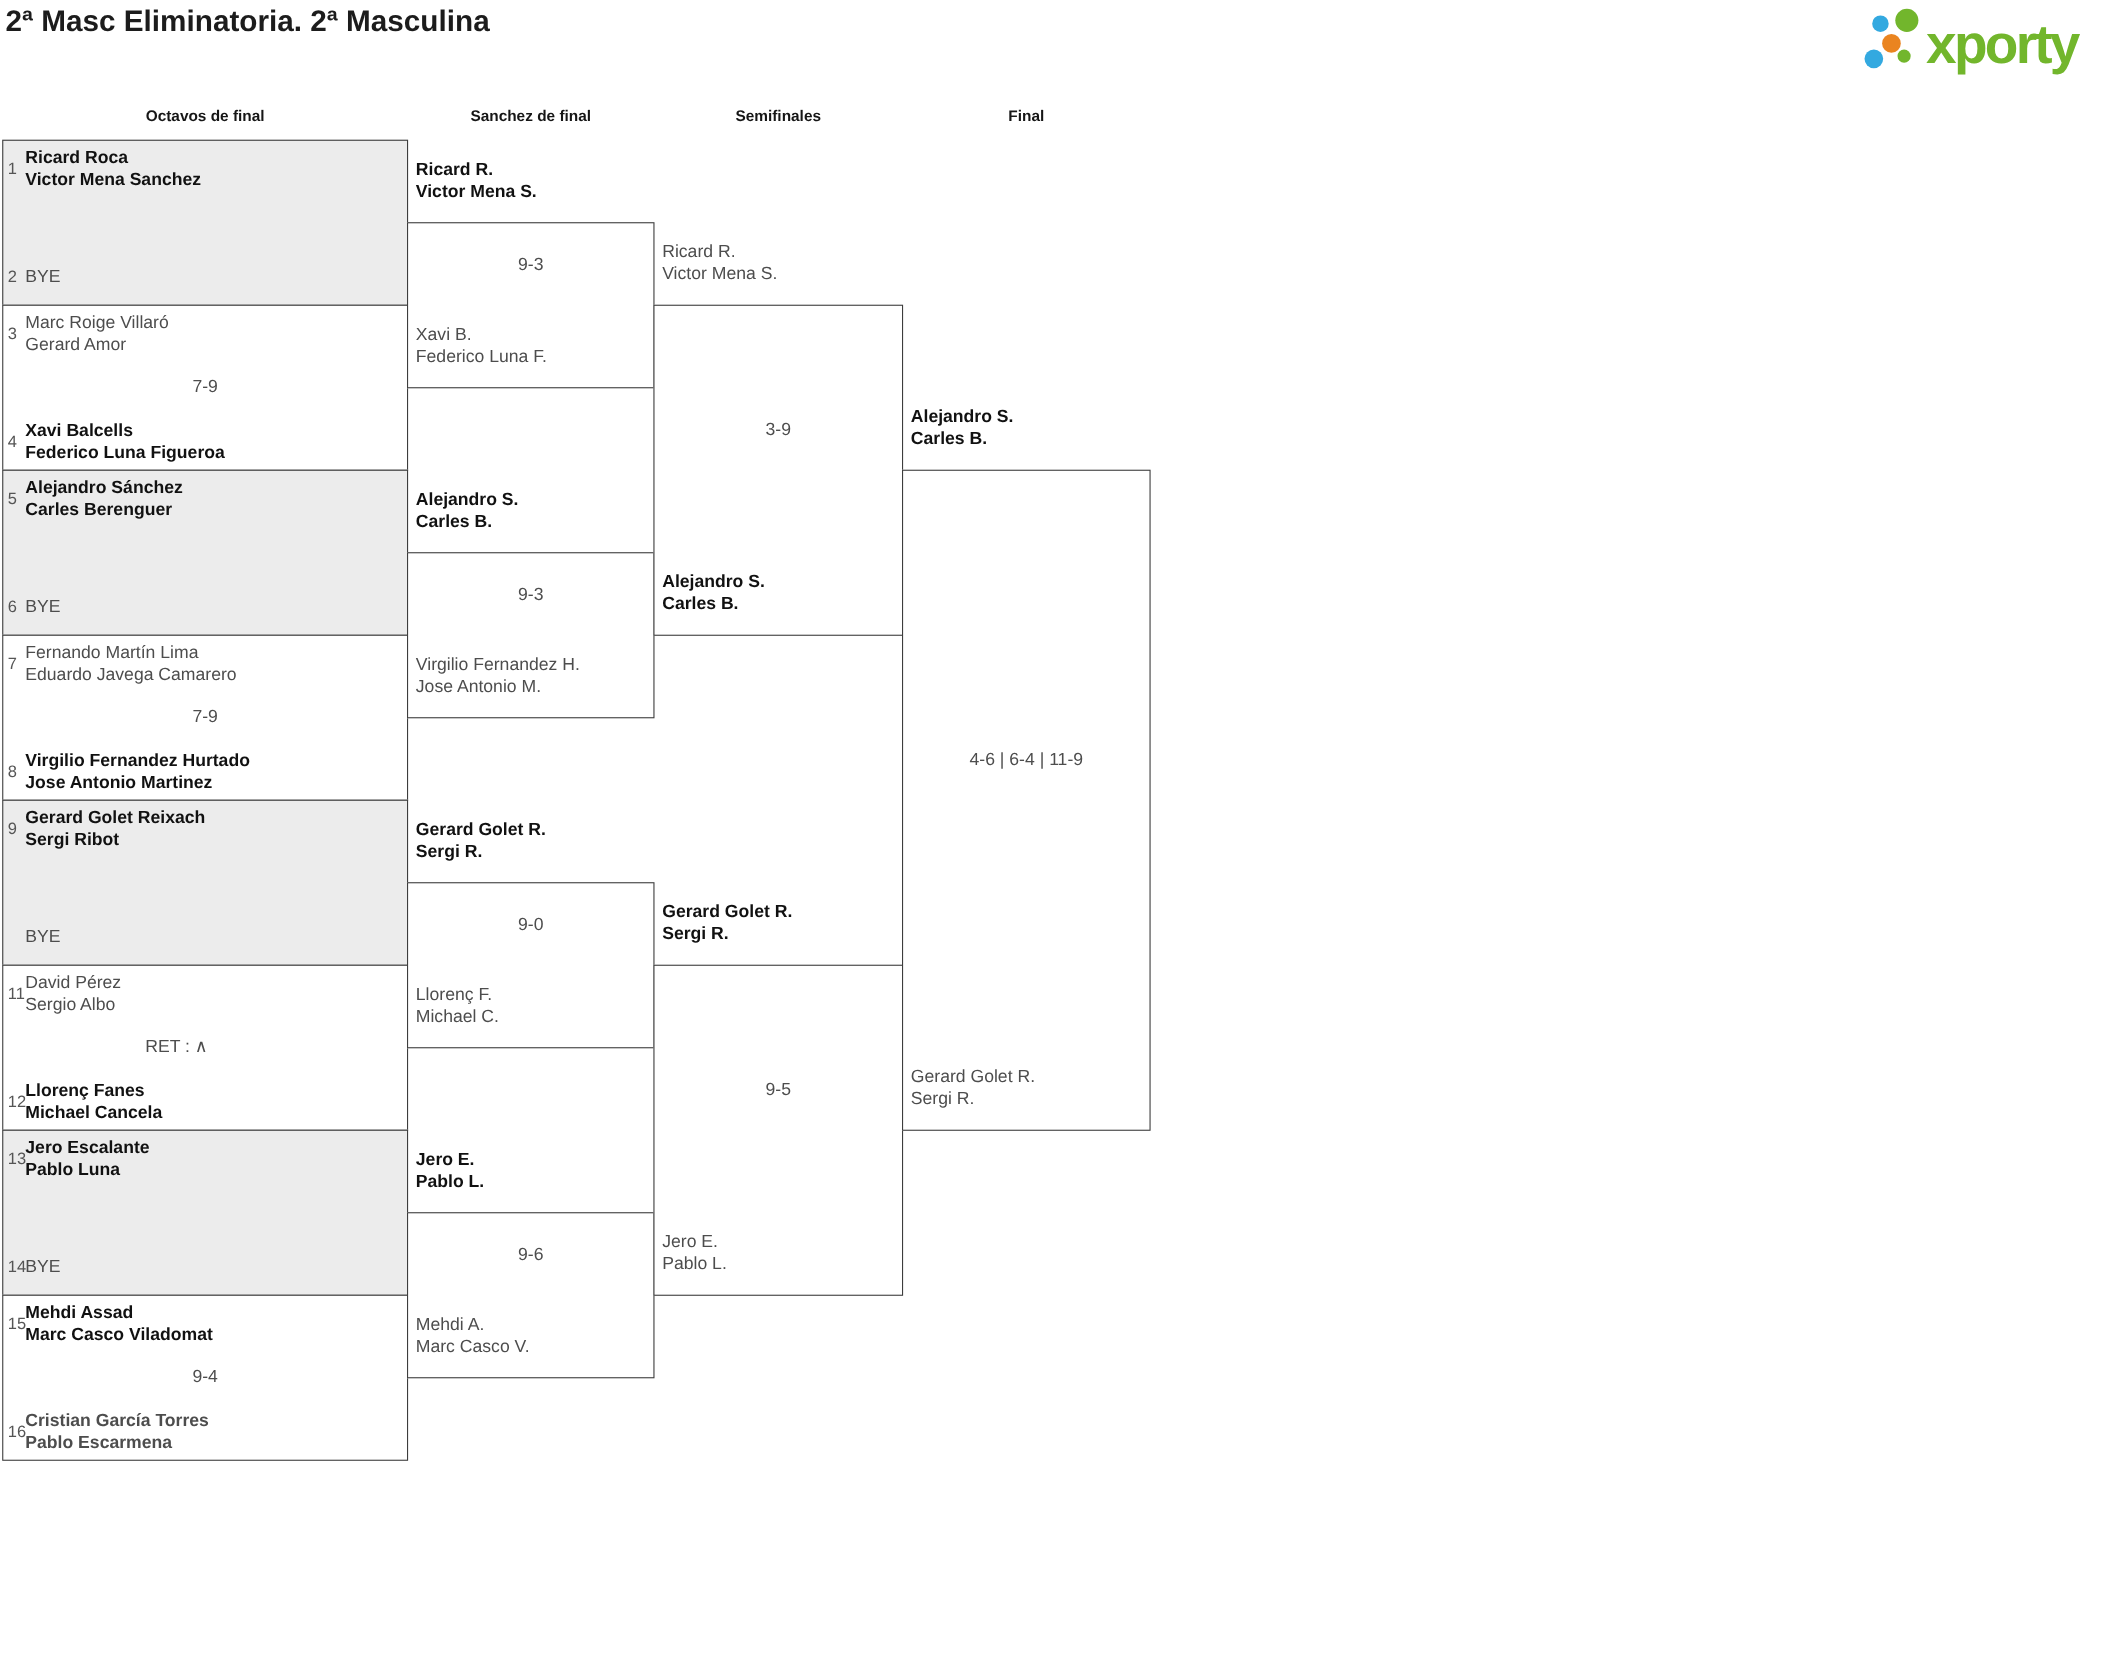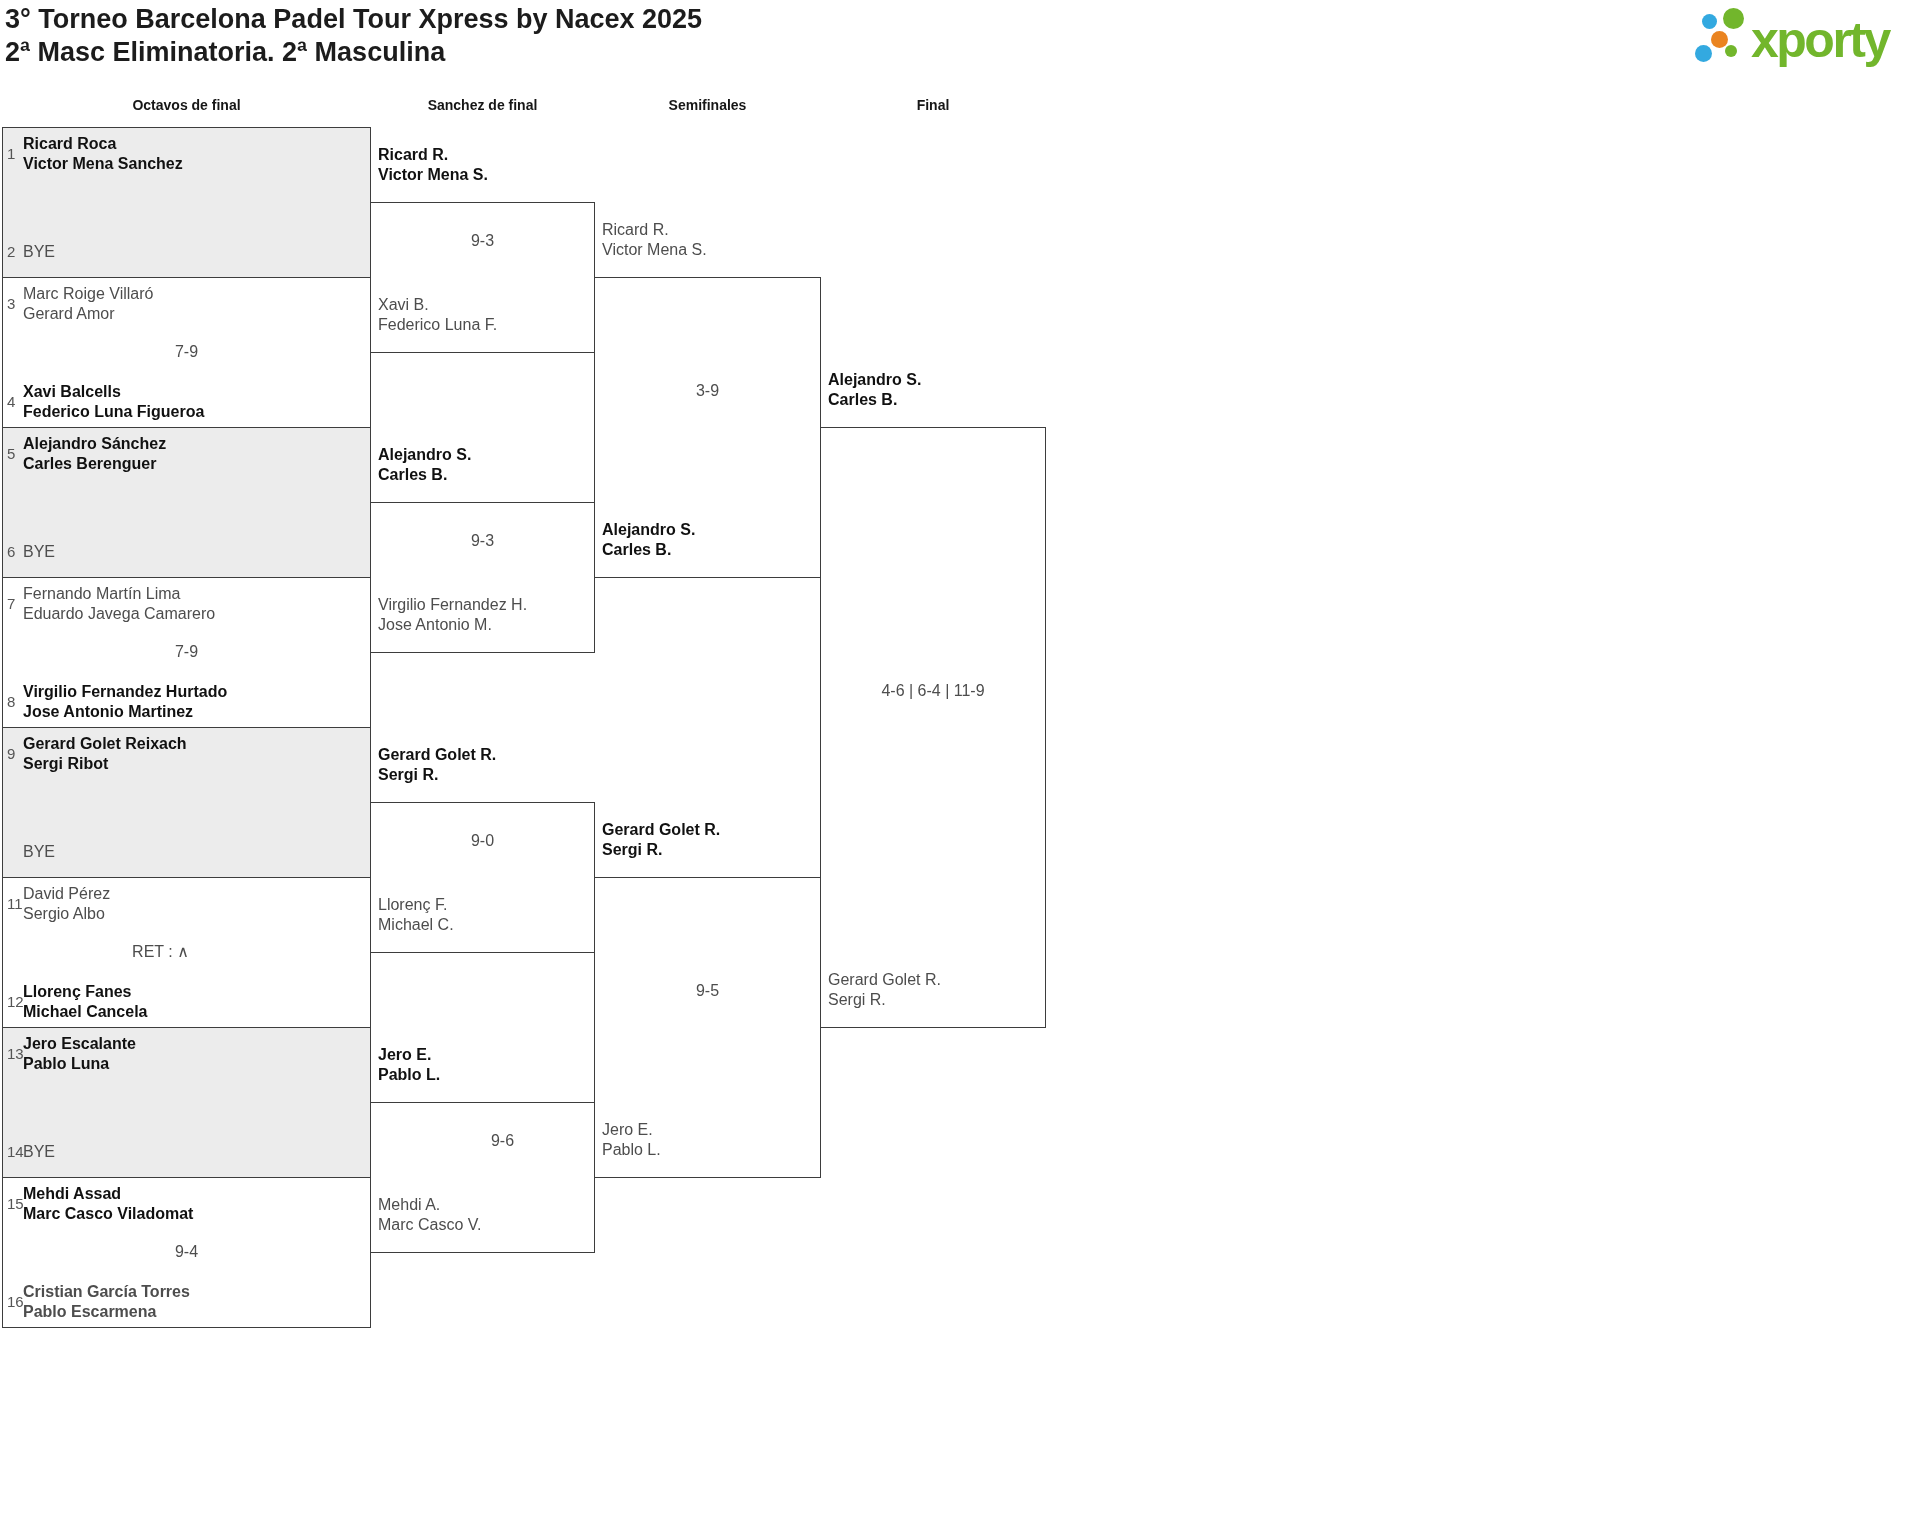--- a/index.html
+++ b/index.html
@@ -22,21 +22,20 @@
   .dot-orange{background:#ea8420;}
   .logo-text{position:absolute;left:1751px;top:13px;font-size:50px;line-height:54px;
              font-weight:700;letter-spacing:-2.5px;color:#72b62c;}
 </style>
 </head>
 <body>
 
 <div id="page">
 
   <div class="abs" style="left:5px;top:3px;">
-    <div class="title-line">3° Torneo Barcelona Padel Tour Xpress by Nacex 2025</div>
     <div class="title-line">2ª Masc Eliminatoria. 2ª Masculina</div>
   </div>
 
   <div>
     <div class="logo-dot dot-blue abs" style="left:1702px;top:14px;width:15px;height:15px;"></div>
     <div class="logo-dot dot-green abs" style="left:1723px;top:8px;width:21px;height:21px;"></div>
     <div class="logo-dot dot-orange abs" style="left:1711px;top:31px;width:17px;height:17px;"></div>
     <div class="logo-dot dot-blue abs" style="left:1695px;top:45px;width:17px;height:17px;"></div>
     <div class="logo-dot dot-green abs" style="left:1725px;top:45px;width:12px;height:12px;"></div>
     <div class="logo-text">xporty</div>
@@ -167,21 +166,21 @@
       <div class="score" style="left: 370px; top: 831px; width: 225px;">9-0</div>
       <div class="match-box" style="left: 370px; top: 1102px; width: 225px; height: 151px;"></div>
       <div class="team winner" style="left: 378px; top: 1045px;">
         <div class="team-line">Jero E.</div>
         <div class="team-line">Pablo L.</div>
       </div>
       <div class="team" style="left: 378px; top: 1195px;">
         <div class="team-line">Mehdi A.</div>
         <div class="team-line">Marc Casco V.</div>
       </div>
-      <div class="score" style="left: 370px; top: 1131px; width: 225px; padding-left: 20px;">9-6</div>
+      <div class="score" style="left: 370px; top: 1131px; width: 225px;">9-6</div>
       <div class="match-box" style="left: 594px; top: 277px; width: 227px; height: 301px;"></div>
       <div class="team" style="left: 602px; top: 220px;">
         <div class="team-line">Ricard R.</div>
         <div class="team-line">Victor Mena S.</div>
       </div>
       <div class="team winner" style="left: 602px; top: 520px;">
         <div class="team-line">Alejandro S.</div>
         <div class="team-line">Carles B.</div>
       </div>
       <div class="score" style="left: 594px; top: 381px; width: 227px;">3-9</div>

